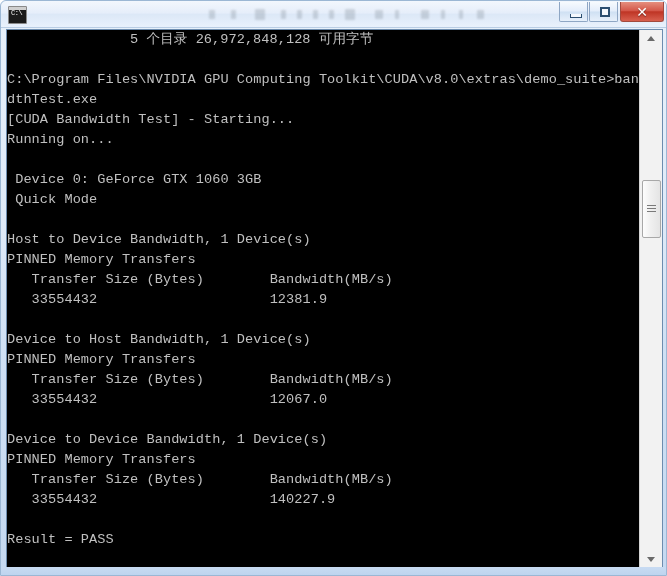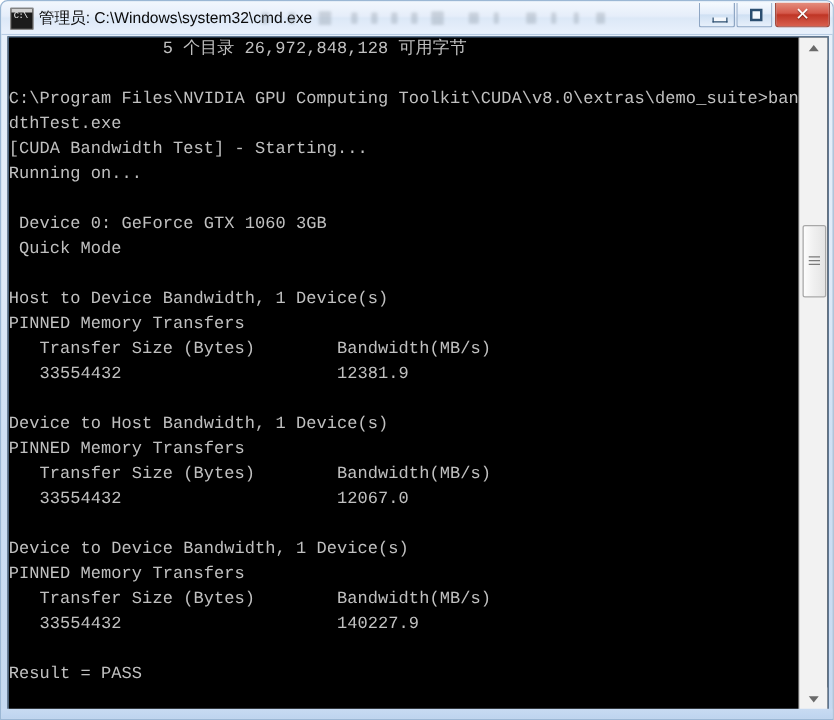--- a/index.html
+++ b/index.html
@@ -243,21 +243,20 @@
 
 <div id="window">
 
   <div id="titlebar">
 
     <div id="app-icon">
       <div class="bar"></div>
       <div class="glyph">C:\</div>
     </div>
 
-    <div id="title-text">管理员: C:\Windows\system32\cmd.exe</div>
 
     <div id="title-ghosts">
       <i style="left:0px;"></i>
       <i style="left:22px;width:5px;"></i>
       <i style="left:46px;width:10px;height:11px;top:2px;"></i>
       <i style="left:72px;width:5px;"></i>
       <i style="left:88px;width:5px;"></i>
       <i style="left:104px;width:5px;"></i>
       <i style="left:120px;width:5px;"></i>
       <i style="left:136px;width:10px;height:11px;top:2px;"></i>

